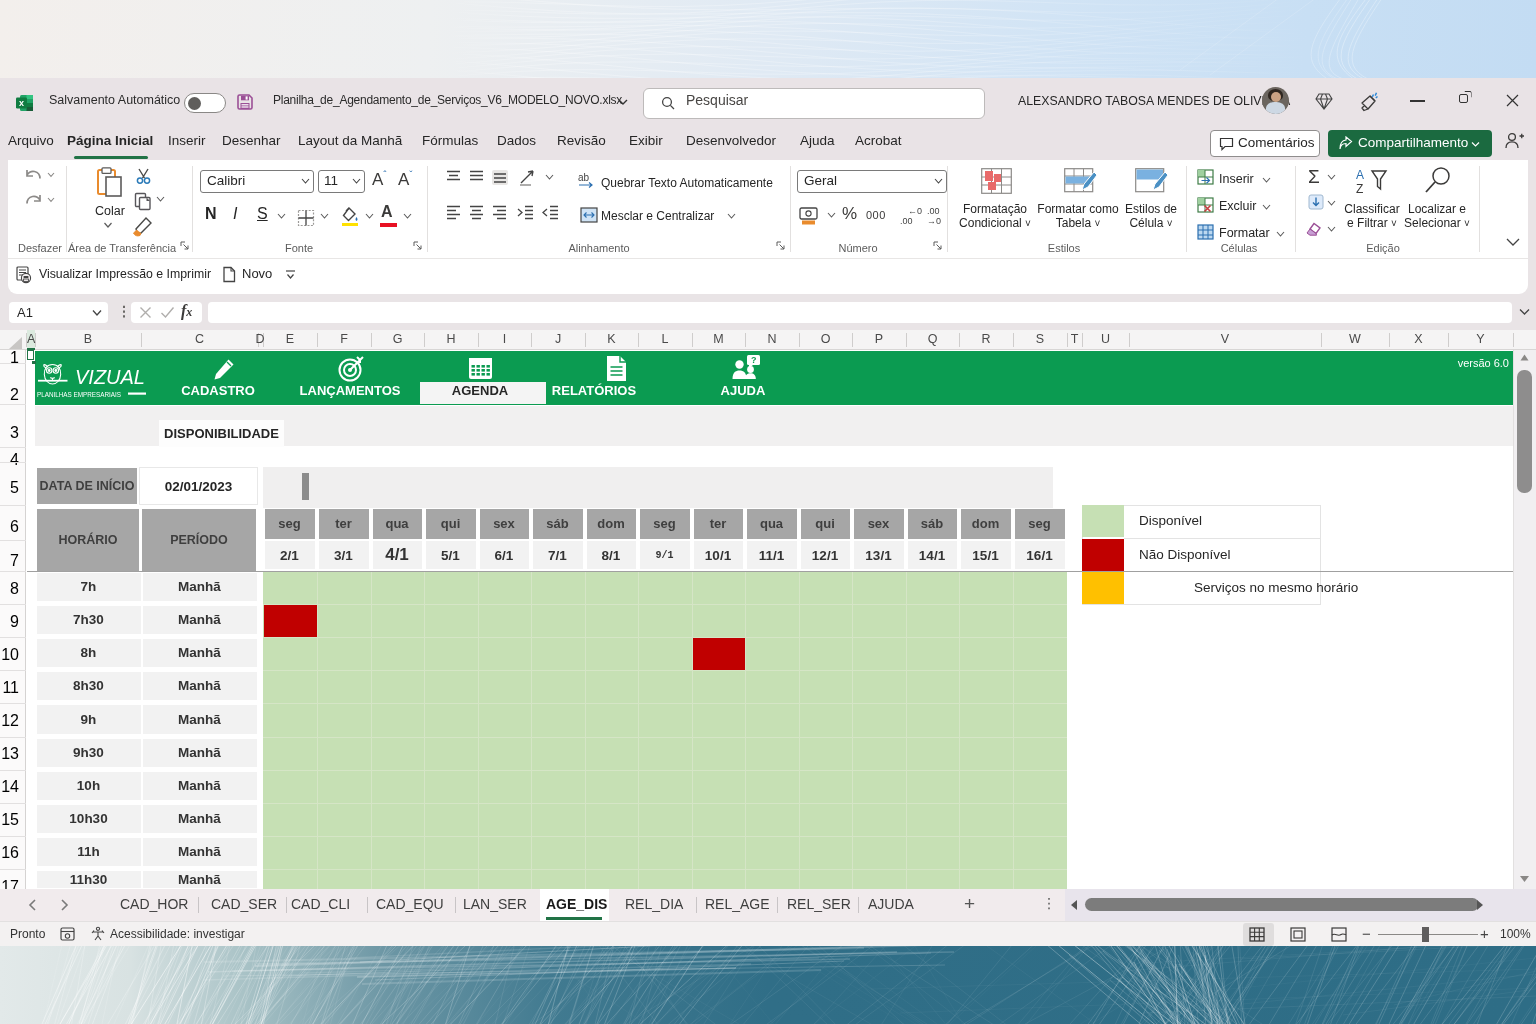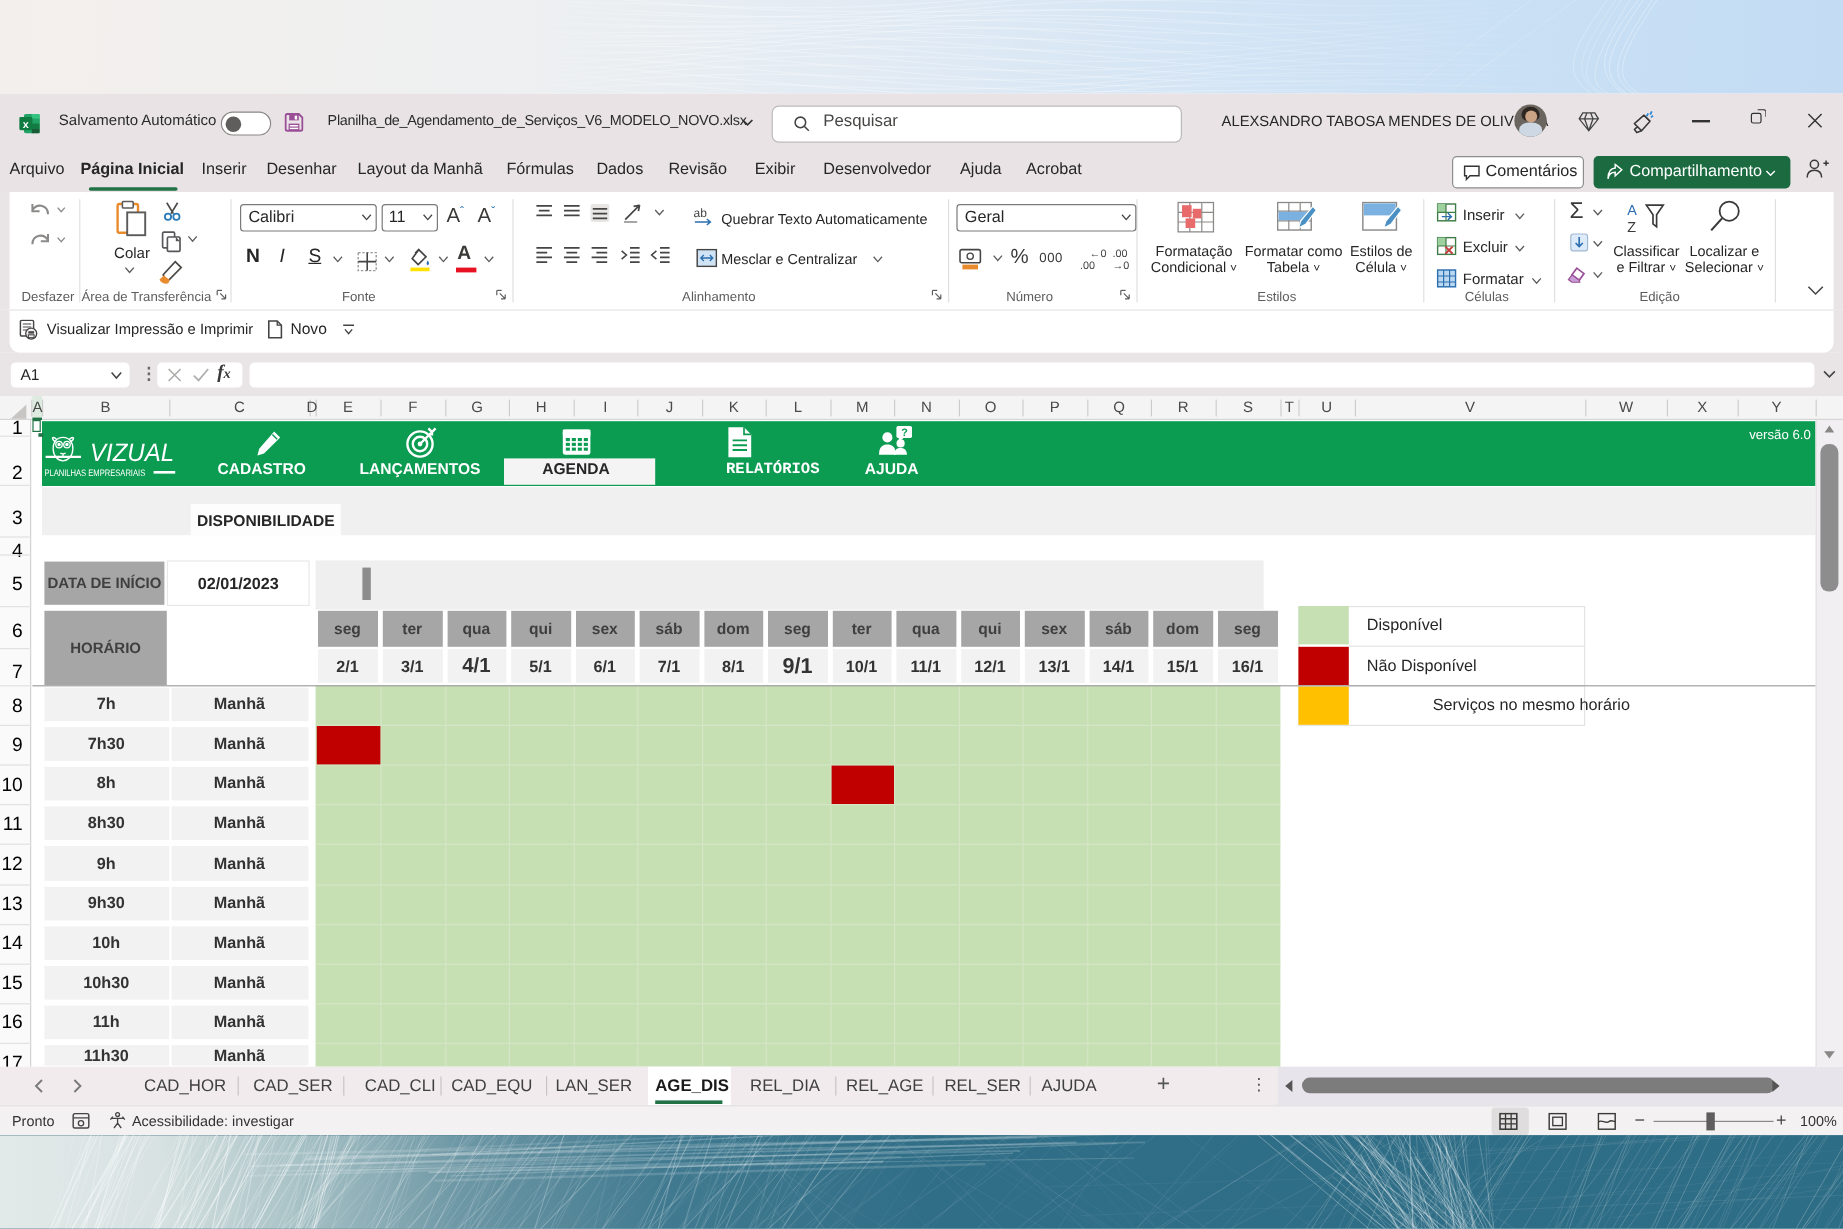--- a/index.html
+++ b/index.html
@@ -578,21 +578,21 @@
       <path d="M3 29.7 H32.5" stroke-width="1.8"></path>
     </g>
     <text x="40" y="33" font-size="21" font-style="italic" fill="#fff" font-family="Liberation Sans" textLength="70" lengthAdjust="spacingAndGlyphs">VIZUAL</text>
     <text x="2" y="45.5" font-size="7.8" fill="#fff" font-family="Liberation Sans" textLength="84" lengthAdjust="spacingAndGlyphs">PLANILHAS EMPRESARIAIS</text>
     <rect x="93" y="41.5" width="18" height="2.2" fill="#fff"></rect>
   </svg>
   <div id="agendatab" style="left:384.5px;top:31px;width:126px;height:22px;"></div>
   <span class="navitem" style="left:123px;width:120px;">CADASTRO</span>
   <span class="navitem" style="left:255px;width:120px;">LANÇAMENTOS</span>
   <span class="navitem" style="left:382px;width:126px;color:#262626;">AGENDA</span>
-  <span class="navitem" style="left:549px;width:120px;font-family:Liberation Mono, monospace;">RELATÓRIOS</span>
+  <span class="navitem" style="left:499px;width:120px;">RELATÓRIOS</span>
   <span class="navitem" style="left:648px;width:120px;">AJUDA</span>
 
   <svg class="abs" style="left:176px;top:5px" width="26" height="26" viewBox="0 0 26 26">
         <path d="M17.5 3.5 L22.5 8.5 L9 22 L3.5 23.5 L5 18 Z" fill="#fff"></path>
         <path d="M16 6 L20 10" stroke="#0b9b51" stroke-width="1.2"></path>
       </svg>
   <svg class="abs" style="left:302px;top:4px" width="28" height="28" viewBox="0 0 28 28">
     <circle cx="13" cy="15" r="10.5" fill="none" stroke="#fff" stroke-width="2"></circle>
     <circle cx="13" cy="15" r="6" fill="none" stroke="#fff" stroke-width="2"></circle>
     <circle cx="13" cy="15" r="2" fill="#fff"></circle>
@@ -634,36 +634,37 @@
   </svg>
   <span id="verso" style="right:4px;">versão 6.0</span>
 </div>
 <div class="abs" style="left:35px;top:56px;width:1478px;height:40px;background:#f1f0f0;"></div>
 <div class="abs" style="left:159px;top:70px;width:125px;height:27px;background:#fdfdfd;display:flex;align-items:center;justify-content:center;font-weight:bold;font-size:13px;color:#262626;">DISPONIBILIDADE</div>
 <div class="abs" style="left:263px;top:117px;width:790px;height:41px;background:#f0efef;"></div>
 <div class="abs" style="left:302px;top:123px;width:7px;height:27px;background:#8c8c8c;"></div>
 <div class="gray" style="left:37px;top:118px;width:100px;height:36px;font-size:12.5px;white-space:nowrap;">DATA DE INÍCIO</div>
 <div class="abs" style="left:139px;top:117px;width:119px;height:38px;background:#fff;border:1px solid #e8e8e8;display:flex;align-items:center;justify-content:center;font-weight:bold;font-size:13.5px;color:#262626;">02/01/2023</div>
 <div class="gray" style="left:37px;top:158.5px;width:102px;height:62px;font-size:12.5px;">HORÁRIO</div>
+<div class="gray" style="left:142px;top:158.5px;width:114px;height:62px;font-size:12.5px;">PERÍODO</div>
 <div class="gray" style="left:264.5px;top:158.5px;width:50px;height:30px;font-size:13px;">seg</div>
 <div class="lite" style="left:264.5px;top:191px;width:50px;height:28px;font-size:13.5px;">2/1</div>
 <div class="gray" style="left:318.5px;top:158.5px;width:50px;height:30px;font-size:13px;">ter</div>
 <div class="lite" style="left:318.5px;top:191px;width:50px;height:28px;font-size:13.5px;">3/1</div>
 <div class="gray" style="left:372.5px;top:158.5px;width:49px;height:30px;font-size:13px;">qua</div>
 <div class="lite" style="left:372.5px;top:191px;width:49px;height:28px;font-size:17px;">4/1</div>
 <div class="gray" style="left:425.5px;top:158.5px;width:50px;height:30px;font-size:13px;">qui</div>
 <div class="lite" style="left:425.5px;top:191px;width:50px;height:28px;font-size:13.5px;">5/1</div>
 <div class="gray" style="left:479.5px;top:158.5px;width:49px;height:30px;font-size:13px;">sex</div>
 <div class="lite" style="left:479.5px;top:191px;width:49px;height:28px;font-size:13.5px;">6/1</div>
 <div class="gray" style="left:532.5px;top:158.5px;width:50px;height:30px;font-size:13px;">sáb</div>
 <div class="lite" style="left:532.5px;top:191px;width:50px;height:28px;font-size:13.5px;">7/1</div>
 <div class="gray" style="left:586.5px;top:158.5px;width:49px;height:30px;font-size:13px;">dom</div>
 <div class="lite" style="left:586.5px;top:191px;width:49px;height:28px;font-size:13.5px;">8/1</div>
 <div class="gray" style="left:639.5px;top:158.5px;width:50px;height:30px;font-size:13px;">seg</div>
-<div class="lite" style="left:639.5px;top:191px;width:50px;height:28px;font-size:18px;">9/1</div>
+<div class="lite" style="left:639.5px;top:191px;width:50px;height:28px;font-size:10px;font-family:Liberation Mono, monospace;">9/1</div>
 <div class="gray" style="left:693.5px;top:158.5px;width:49px;height:30px;font-size:13px;">ter</div>
 <div class="lite" style="left:693.5px;top:191px;width:49px;height:28px;font-size:13.5px;">10/1</div>
 <div class="gray" style="left:746.5px;top:158.5px;width:50px;height:30px;font-size:13px;">qua</div>
 <div class="lite" style="left:746.5px;top:191px;width:50px;height:28px;font-size:13.5px;">11/1</div>
 <div class="gray" style="left:800.5px;top:158.5px;width:49px;height:30px;font-size:13px;">qui</div>
 <div class="lite" style="left:800.5px;top:191px;width:49px;height:28px;font-size:13.5px;">12/1</div>
 <div class="gray" style="left:853.5px;top:158.5px;width:50px;height:30px;font-size:13px;">sex</div>
 <div class="lite" style="left:853.5px;top:191px;width:50px;height:28px;font-size:13.5px;">13/1</div>
 <div class="gray" style="left:907.5px;top:158.5px;width:49px;height:30px;font-size:13px;">sáb</div>
 <div class="lite" style="left:907.5px;top:191px;width:49px;height:28px;font-size:13.5px;">14/1</div>
@@ -776,21 +777,21 @@
   <svg class="abs" style="left:27px;top:10px" width="12" height="12" viewBox="0 0 12 12">
       <path d="M8 1 L3 6 L8 11" stroke="#7a7a7a" stroke-width="1.6" fill="none"></path>
     </svg>
   <svg class="abs" style="left:58px;top:10px" width="12" height="12" viewBox="0 0 12 12">
       <path d="M4 1 L9 6 L4 11" stroke="#7a7a7a" stroke-width="1.6" fill="none"></path>
     </svg>
   <span class="abs" style="left:120px;top:7px;">CAD_HOR</span>
   <span class="tsep" style="left:198px;"></span>
   <span class="abs" style="left:211px;top:7px;">CAD_SER</span>
   <span class="tsep" style="left:286px;"></span>
-  <span class="abs" style="left:304px;top:7px;">CAD_CLI</span>
+  <span class="abs" style="left:291px;top:7px;">CAD_CLI</span>
   <span class="tsep" style="left:367px;"></span>
   <span class="abs" style="left:376px;top:7px;">CAD_EQU</span>
   <span class="tsep" style="left:455px;"></span>
   <span class="abs" style="left:463px;top:7px;">LAN_SER</span>
   <span class="abs" style="left:540px;top:0;width:69px;height:32px;background:#fff;"></span>
   <span class="abs" style="left:546px;top:7px;font-weight:bold;color:#1a1a1a;">AGE_DIS</span>
   <span class="abs" style="left:546px;top:28px;width:56px;height:2.5px;background:#217346;"></span>
   <span class="abs" style="left:625px;top:7px;">REL_DIA</span>
   <span class="tsep" style="left:696px;"></span>
   <span class="abs" style="left:705px;top:7px;">REL_AGE</span>

